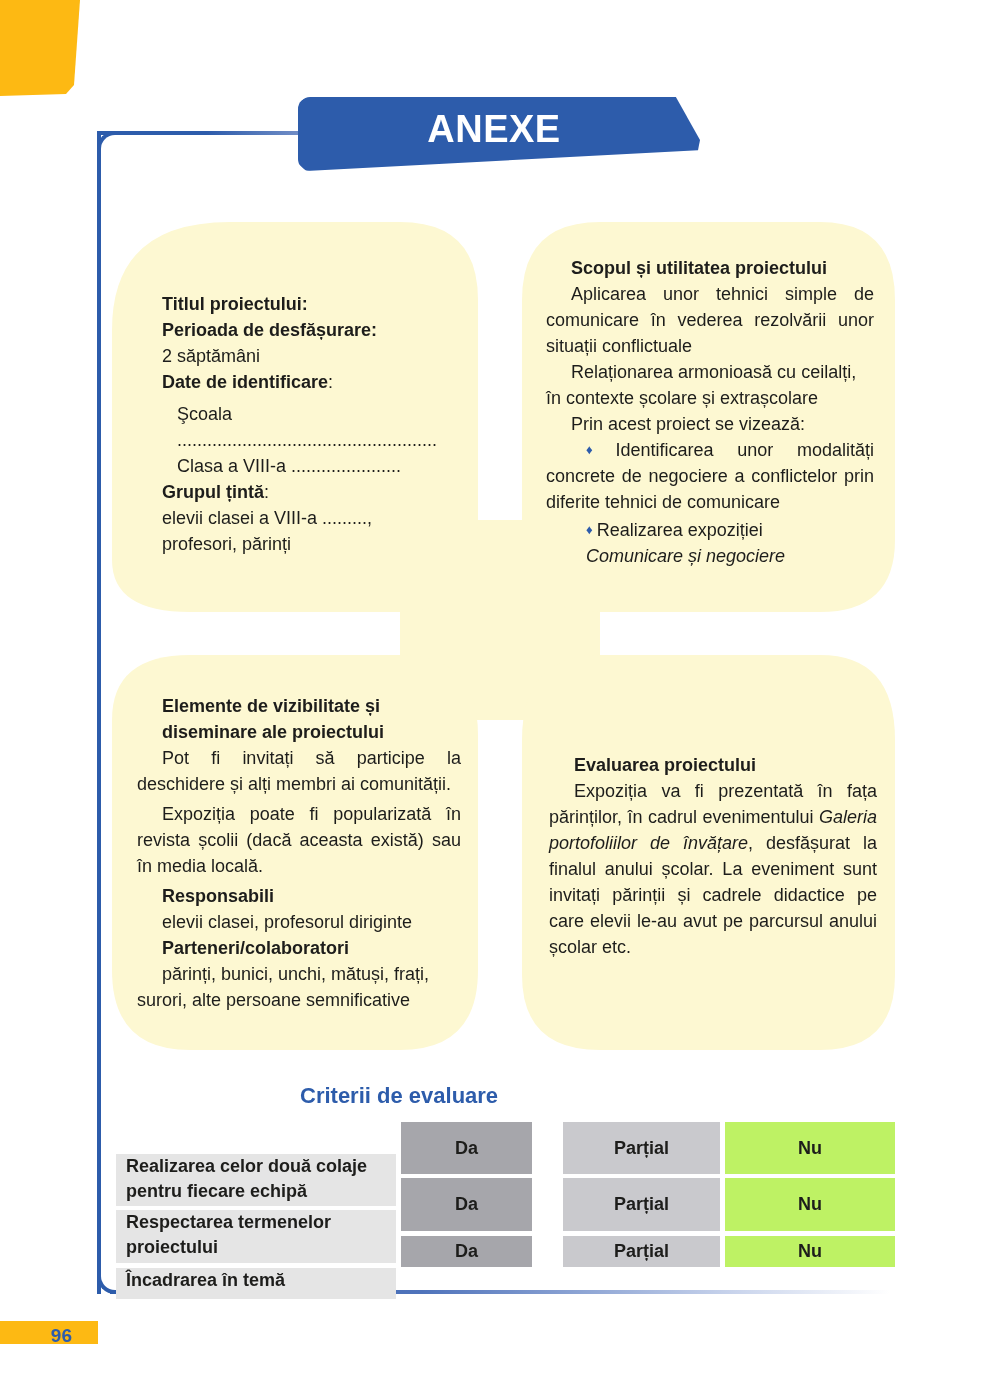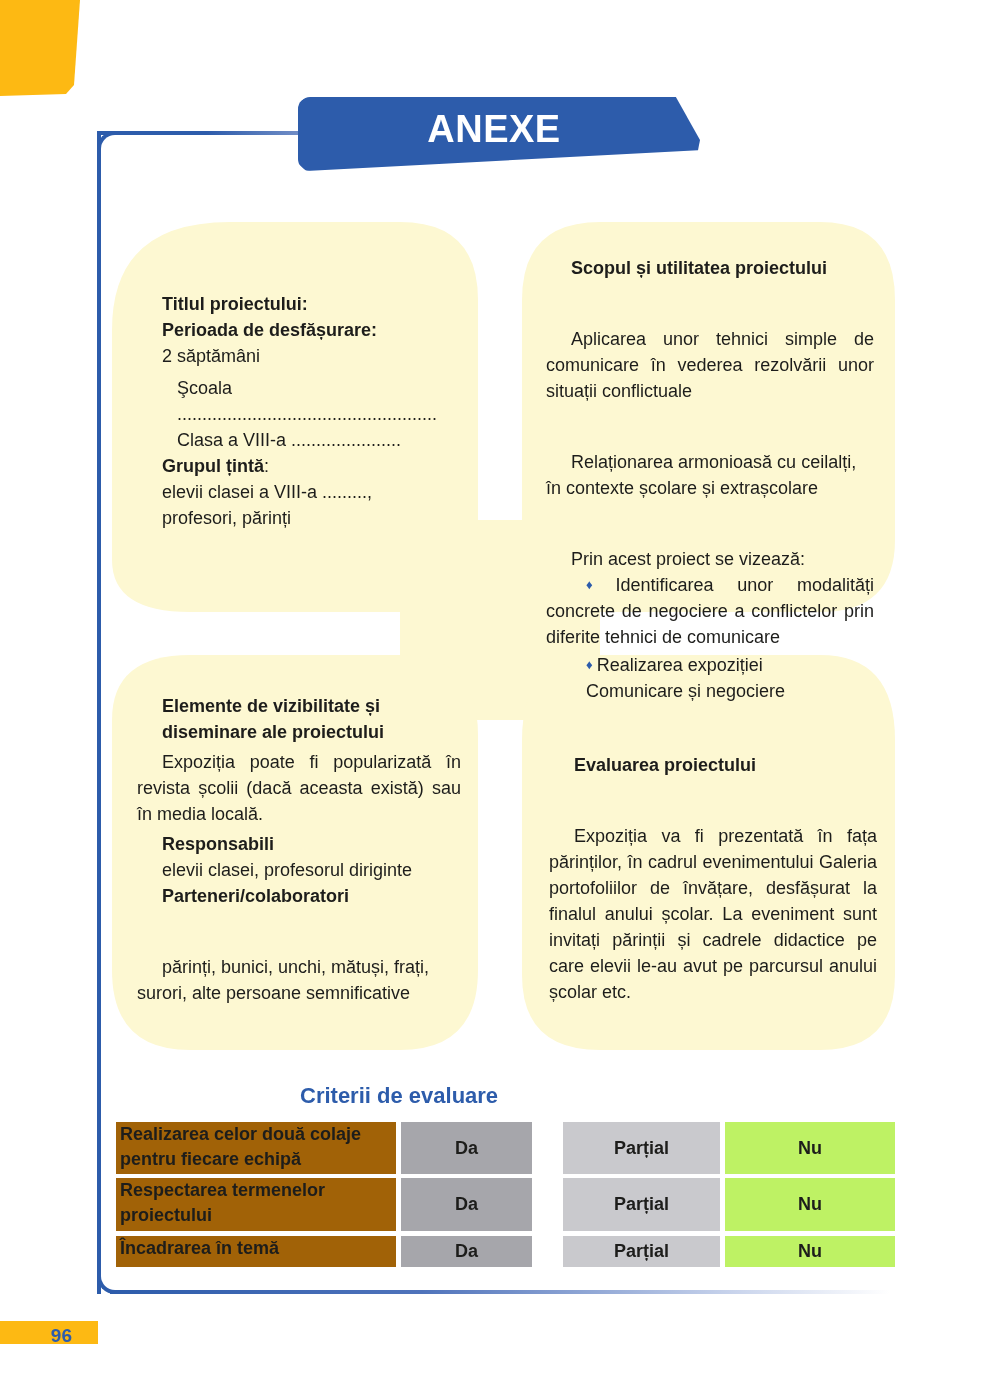--- a/index.html
+++ b/index.html
@@ -47,22 +47,22 @@
     position: absolute; left: 298px; top: 108px; width: 392px; text-align: center;
     color: #ffffff; font-family: "Liberation Sans", sans-serif; font-weight: bold;
     font-size: 38px; letter-spacing: 0.5px;
   }
 
   .yellow-bg { position: absolute; left: 0; top: 0; width: 1000px; height: 1390px; pointer-events: none; }
 
   .panel { position: absolute; font-size: 18px; line-height: 26px; }
   .b { font-weight: bold; }
   .blue { color: #2d5cab; }
-  .it { }
-  .ind { text-indent: 25px; margin-top: 45px; }
+  .it { font-style: italic; }
+  .ind { text-indent: 25px; }
   .just { text-align: justify; }
   .bullet { color: #2d5cab; font-size: 13px; vertical-align: 2px; margin-right: 4px; }
 
   .p1 { left: 162px; top: 291px; width: 320px; }
   .p1 .sub { padding-left: 15px; }
   .p1 .gap { margin-top: 6px; }
 
   .p2 { left: 546px; top: 255px; width: 328px; }
   .p2 .head { padding-left: 25px; }
   .p2 .bl { text-indent: 40px; }
@@ -75,22 +75,22 @@
 
   .p4 { left: 549px; top: 752px; width: 328px; }
   .p4 .head { padding-left: 25px; }
 
   .crit-title {
     position: absolute; left: 300px; top: 1083px; width: 400px; text-align: left;
     color: #2d5cab; font-weight: bold; font-size: 22px;
   }
 
   .crit-label {
-    position: absolute; left: 116px; width: 280px; background: #a16207;
-    font-weight: bold; font-size: 18px; line-height: 25px; padding-left: 4px;
+    position: absolute; left: 116px; width: 280px; background: #e5e5e5;
+    font-weight: bold; font-size: 18px; line-height: 25px; padding-left: 10px; margin-top: 32px;
   }
   .crit-cell {
     position: absolute; display: flex; align-items: center; justify-content: center;
     font-weight: bold; font-size: 18px;
   }
   .c-da { left: 401px; width: 131px; background: #a6a6ab; }
   .c-pa { left: 563px; width: 157px; background: #c9c9cd; }
   .c-nu { left: 725px; width: 170px; background: #bef264; }
 
   .page-num {
@@ -131,40 +131,42 @@
 <div class="frame-corner-bl"></div>
 <div class="frame-bottom"></div>
 
 <div class="title-banner"></div>
 <div class="title-text">ANEXE</div>
 
 <div class="panel p1">
   <div class="b">Titlul proiectului:</div>
   <div class="b">Perioada de desfășurare:</div>
   <div>2 săptămâni</div>
+  <div><span class="b">Date de identificare</span><span>:</span></div>
   <div class="sub gap">Şcoala ....................................................</div>
   <div class="sub">Clasa a VIII-a ......................</div>
   <div><span class="b">Grupul țintă</span><span>:</span></div>
   <div>elevii clasei a VIII-a .........,</div>
   <div>profesori, părinți</div>
 </div>
 
 <div class="panel p2">
   <div class="b head">Scopul și utilitatea proiectului</div>
   <div class="ind just">Aplicarea unor tehnici simple de comunicare în vederea rezolvării unor situații conflictuale</div>
   <div class="ind">Relaționarea armonioasă cu ceilalți, în contexte școlare și extrașcolare</div>
   <div class="ind">Prin acest proiect se vizează:</div>
   <div class="bl just"><span class="bullet">♦</span><span>Identificarea unor modalități concrete de negociere a conflictelor prin diferite tehnici de comunicare</span></div>
   <div class="ib" style="margin-top:2px;"><span class="bullet">♦</span><span>Realizarea expoziției</span></div>
   <div class="ib it">Comunicare și negociere</div>
 </div>
 
 <div class="panel p3">
   <div class="b head">Elemente de vizibilitate și</div>
   <div class="b head">diseminare ale proiectului</div>
+  <div class="ind just">Pot fi invitați să participe la deschidere și alți membri ai comunității.</div>
   <div class="ind just sp">Expoziția poate fi popularizată în revista școlii (dacă aceasta există) sau în media locală.</div>
   <div class="b hl sp">Responsabili</div>
   <div class="hl">elevii clasei, profesorul diriginte</div>
   <div class="b hl">Parteneri/colaboratori</div>
   <div class="ind">părinți, bunici, unchi, mătuși, frați, surori, alte persoane semnificative</div>
 </div>
 
 <div class="panel p4">
   <div class="b head">Evaluarea proiectului</div>
   <div class="ind just"><span>Expoziția va fi prezentată în fața părinților, în cadrul evenimentului </span><span class="it">Galeria portofoliilor de învățare</span><span>, desfășurat la finalul anului școlar. La eveniment sunt invitați părinții și cadrele didactice pe care elevii le-au avut pe parcursul anului școlar etc.</span></div>

